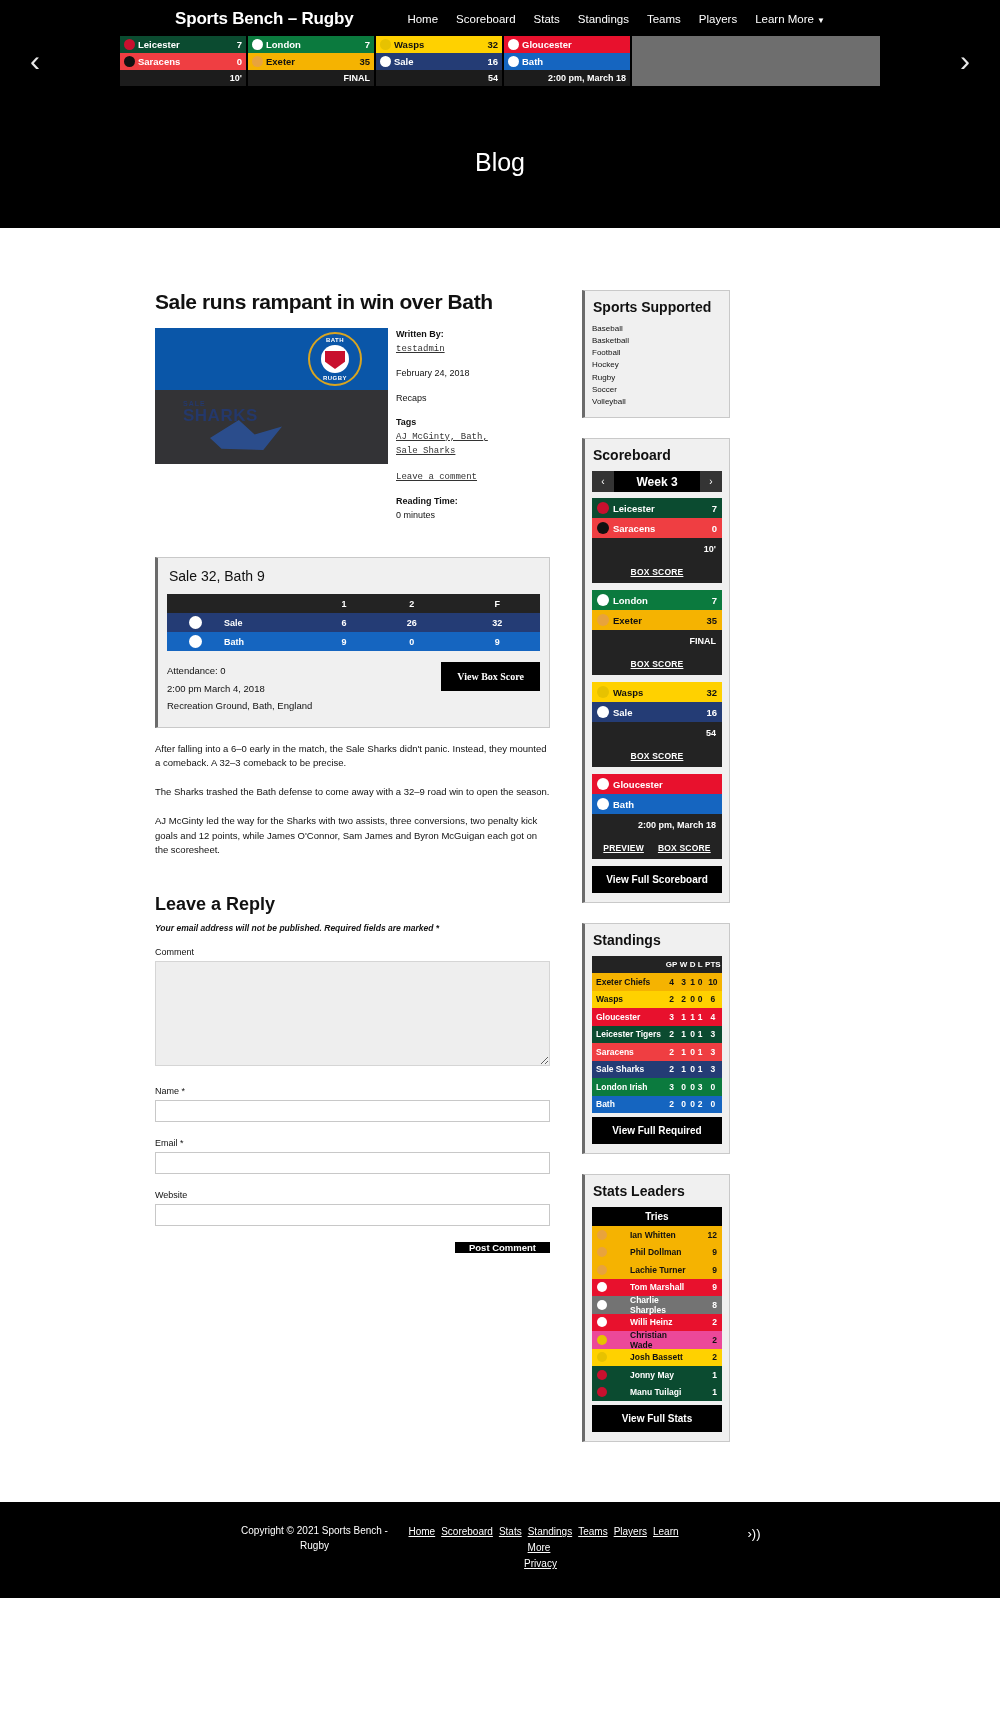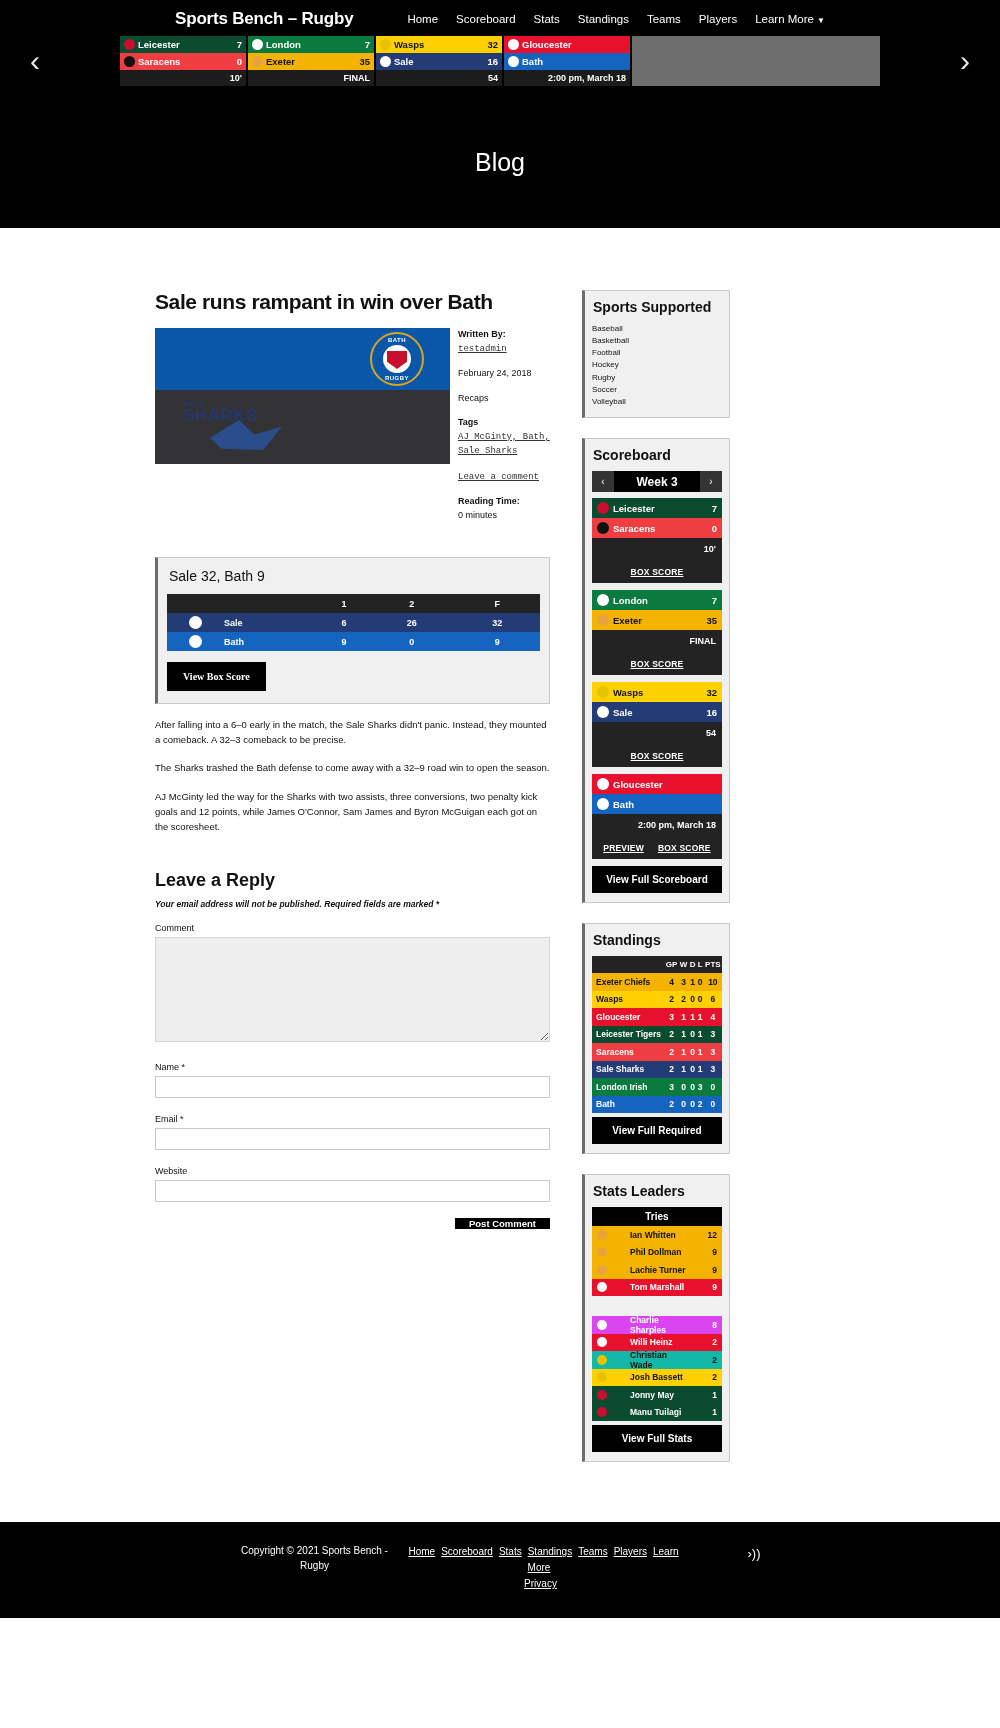--- a/index.html
+++ b/index.html
@@ -97,21 +97,21 @@
     width:1000px;
   }
   .content { width:395px; margin-left:155px; }
   .side { width:148px; }
 
   .post-title {
     font-size:21px; font-weight:bold; margin:0 0 14px 0;
     letter-spacing:-0.4px;
   }
   .post-top { display:flex; gap:8px; }
-  .featured { width:295px; }
+  .featured { width:233px; }
   .fimg-top {
     height:62px; background:#0a56a8;
     position:relative;
   }
   .fimg-bot {
     height:74px; background:#333336;
     position:relative;
     overflow:hidden;
   }
   .bathcrest {
@@ -440,20 +440,25 @@
             <tr style="background: rgb(21, 101, 192);">
               <td class="rlogo"><span class="minilogo" style="background:#ffffff"></span></td>
               <td class="rname">Bath</td>
               <td>9</td>
               <td>0</td>
               <td>9</td>
             </tr>
           </tbody>
       </table>
       <div class="bsfoot">
+        <div class="bsinfo">
+          <div>Attendance: 0</div>
+          <div>2:00 pm March 4, 2018</div>
+          <div>Recreation Ground, Bath, England</div>
+        </div>
         <button class="bsbtn">View Box Score</button>
       </div>
     </div>
 
     <p class="para">After falling into a 6–0 early in the match, the Sale Sharks didn't panic. Instead, they mounted a comeback. A 32–3 comeback to be precise.</p>
     <p class="para">The Sharks trashed the Bath defense to come away with a 32–9 road win to open the season.</p>
     <p class="para">AJ McGinty led the way for the Sharks with two assists, three conversions, two penalty kick goals and 12 points, while James O'Connor, Sam James and Byron McGuigan each got on the scoresheet.</p>
 
     <h2 class="reply-h">Leave a Reply</h2>
     <div class="reply-note">Your email address will not be published. Required fields are marked *</div>
@@ -665,31 +670,31 @@
           <div class="leadrow" style="background: rgb(245, 179, 1); color: rgb(17, 17, 17);">
             <span class="lg" style="background:#e8a33d"></span>
             <span class="nm">Lachie Turner</span>
             <span>9</span>
           </div>
           <div class="leadrow" style="background: rgb(232, 17, 45); color: rgb(255, 255, 255);">
             <span class="lg" style="background:#ffffff"></span>
             <span class="nm">Tom Marshall</span>
             <span>9</span>
           </div>
-          <div class="leadrow" style="background: #d946ef; color: rgb(255, 255, 255); margin-top: 20px;">
+          <div class="leadrow" style="background: #737373; color: rgb(255, 255, 255);">
             <span class="lg" style="background:#ffffff"></span>
             <span class="nm">Charlie Sharples</span>
             <span>8</span>
           </div>
           <div class="leadrow" style="background: rgb(232, 17, 45); color: rgb(255, 255, 255);">
             <span class="lg" style="background:#ffffff"></span>
             <span class="nm">Willi Heinz</span>
             <span>2</span>
           </div>
-          <div class="leadrow" style="background: #14b8a6; color: rgb(17, 17, 17);">
+          <div class="leadrow" style="background: #ec4899; color: rgb(17, 17, 17);">
             <span class="lg" style="background:#e7c200"></span>
             <span class="nm">Christian Wade</span>
             <span>2</span>
           </div>
           <div class="leadrow" style="background: rgb(255, 209, 0); color: rgb(17, 17, 17);">
             <span class="lg" style="background:#e7c200"></span>
             <span class="nm">Josh Bassett</span>
             <span>2</span>
           </div>
           <div class="leadrow" style="background: rgb(11, 75, 48); color: rgb(255, 255, 255);">

